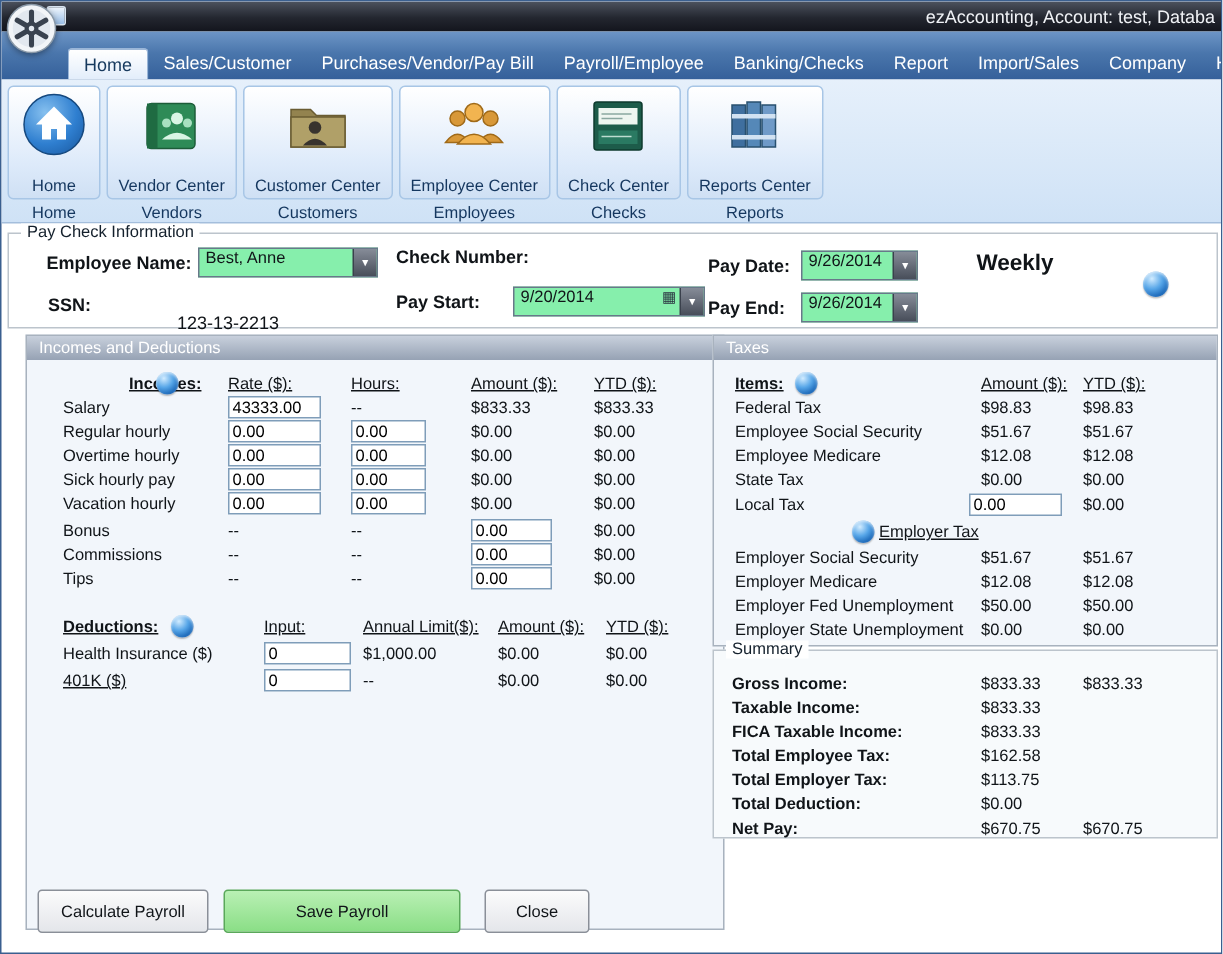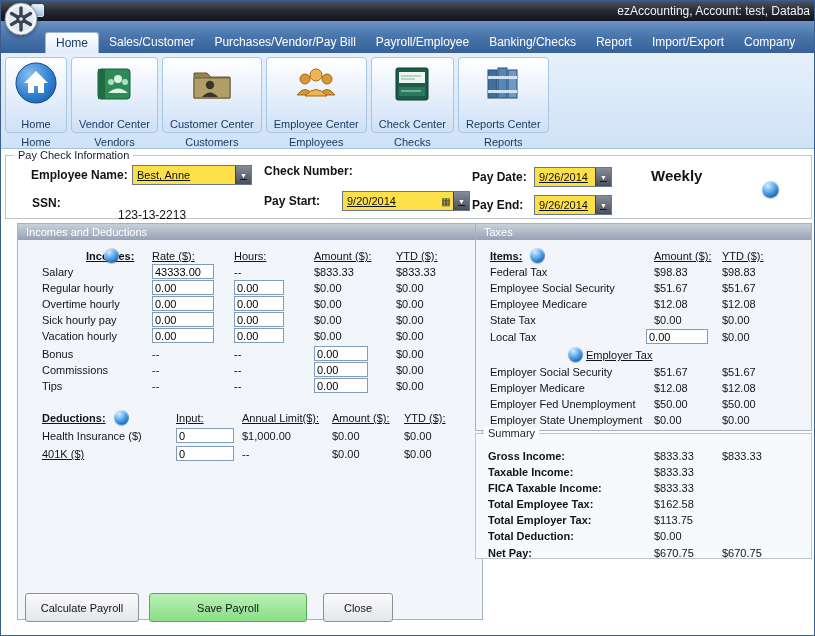--- a/index.html
+++ b/index.html
@@ -53,22 +53,22 @@
   .val { font-size:12px;margin-top:12px; }
 
   input.box { position:absolute; height:15px; font-size:11px; font-family:inherit;
     border:1px solid #7f9db9; padding:0 2px; background:#fff; }
 
   .globe { position:absolute; width:15px; height:15px; border-radius:50%; cursor:pointer;
     background:radial-gradient(circle at 35% 28%, #d2ecff, #57a6e8 42%, #1a67b8 75%, #0a4a90);
     box-shadow:inset 0 1px 2px rgba(255,255,255,.7), 0 1px 1px rgba(0,0,0,.25); }
   .globe.big { width:17px; height:17px; }
 
-  .combo { position:absolute; background:#fde047; border:1px solid #68788a; height:20px;
-    display:flex; align-items:center; font-size:11px; cursor:pointer;text-decoration:underline; }
+  .combo { position:absolute; background:#86efac; border:1px solid #68788a; height:20px;
+    display:flex; font-size:11px; cursor:pointer; }
   .combo .cval { flex:1; padding:0 4px; white-space:nowrap; overflow:hidden; }
   .combo .arrow { width:16px; align-self:stretch; display:flex; align-items:center; justify-content:center;
     background:linear-gradient(#868c98,#484e5a); color:#fff; font-size:7px; border-left:1px solid #3a404c; }
   .combo .cal { width:14px; text-align:center; font-size:10px; color:#2a3340; }
 
   .btn { position:absolute; top:592px; height:29px; font-size:11px; font-family:inherit;
     border-radius:3px; cursor:pointer; color:#101418; }
   .btn.plain { background:linear-gradient(#fbfbfc,#e4e6ea); border:1px solid #8a8f98; }
   .btn.green { background:linear-gradient(#b9f0b4,#8ade86); border:1px solid #5aa85a; }
 </style>
@@ -97,21 +97,21 @@
   </div>
 
   <div class="menubar">
     <div class="tabs">
       <div class="tab active">Home</div>
       <div class="tab">Sales/Customer</div>
       <div class="tab">Purchases/Vendor/Pay Bill</div>
       <div class="tab">Payroll/Employee</div>
       <div class="tab">Banking/Checks</div>
       <div class="tab">Report</div>
-      <div class="tab">Import/Export</div>
+      <div class="tab">Import/Sales</div>
       <div class="tab">Company</div>
       <div class="tab">Help</div>
     </div>
   </div>
 
   <div class="toolbar">
 
     <div class="tb-col">
       <div class="tb-box">
         <svg width="46" height="46" viewBox="0 0 46 46">

